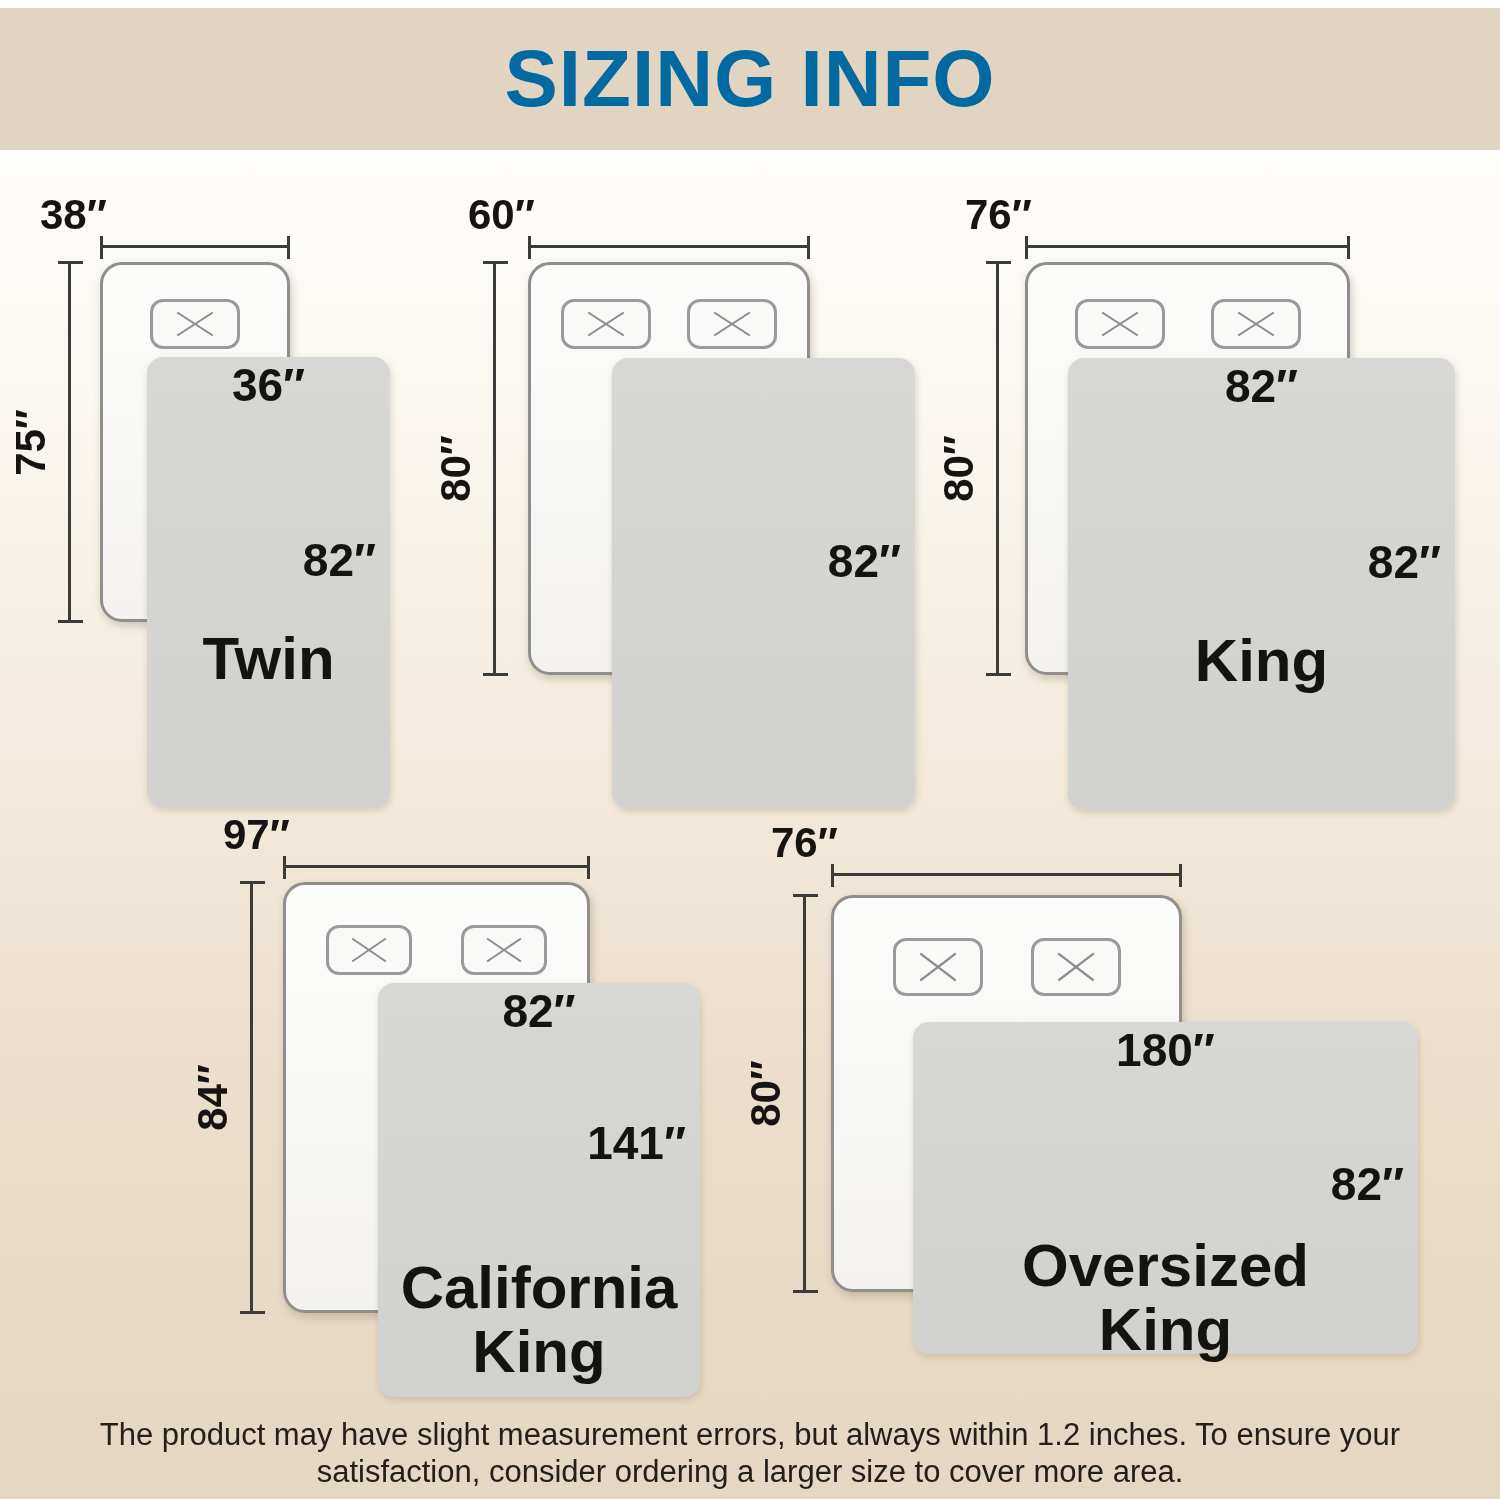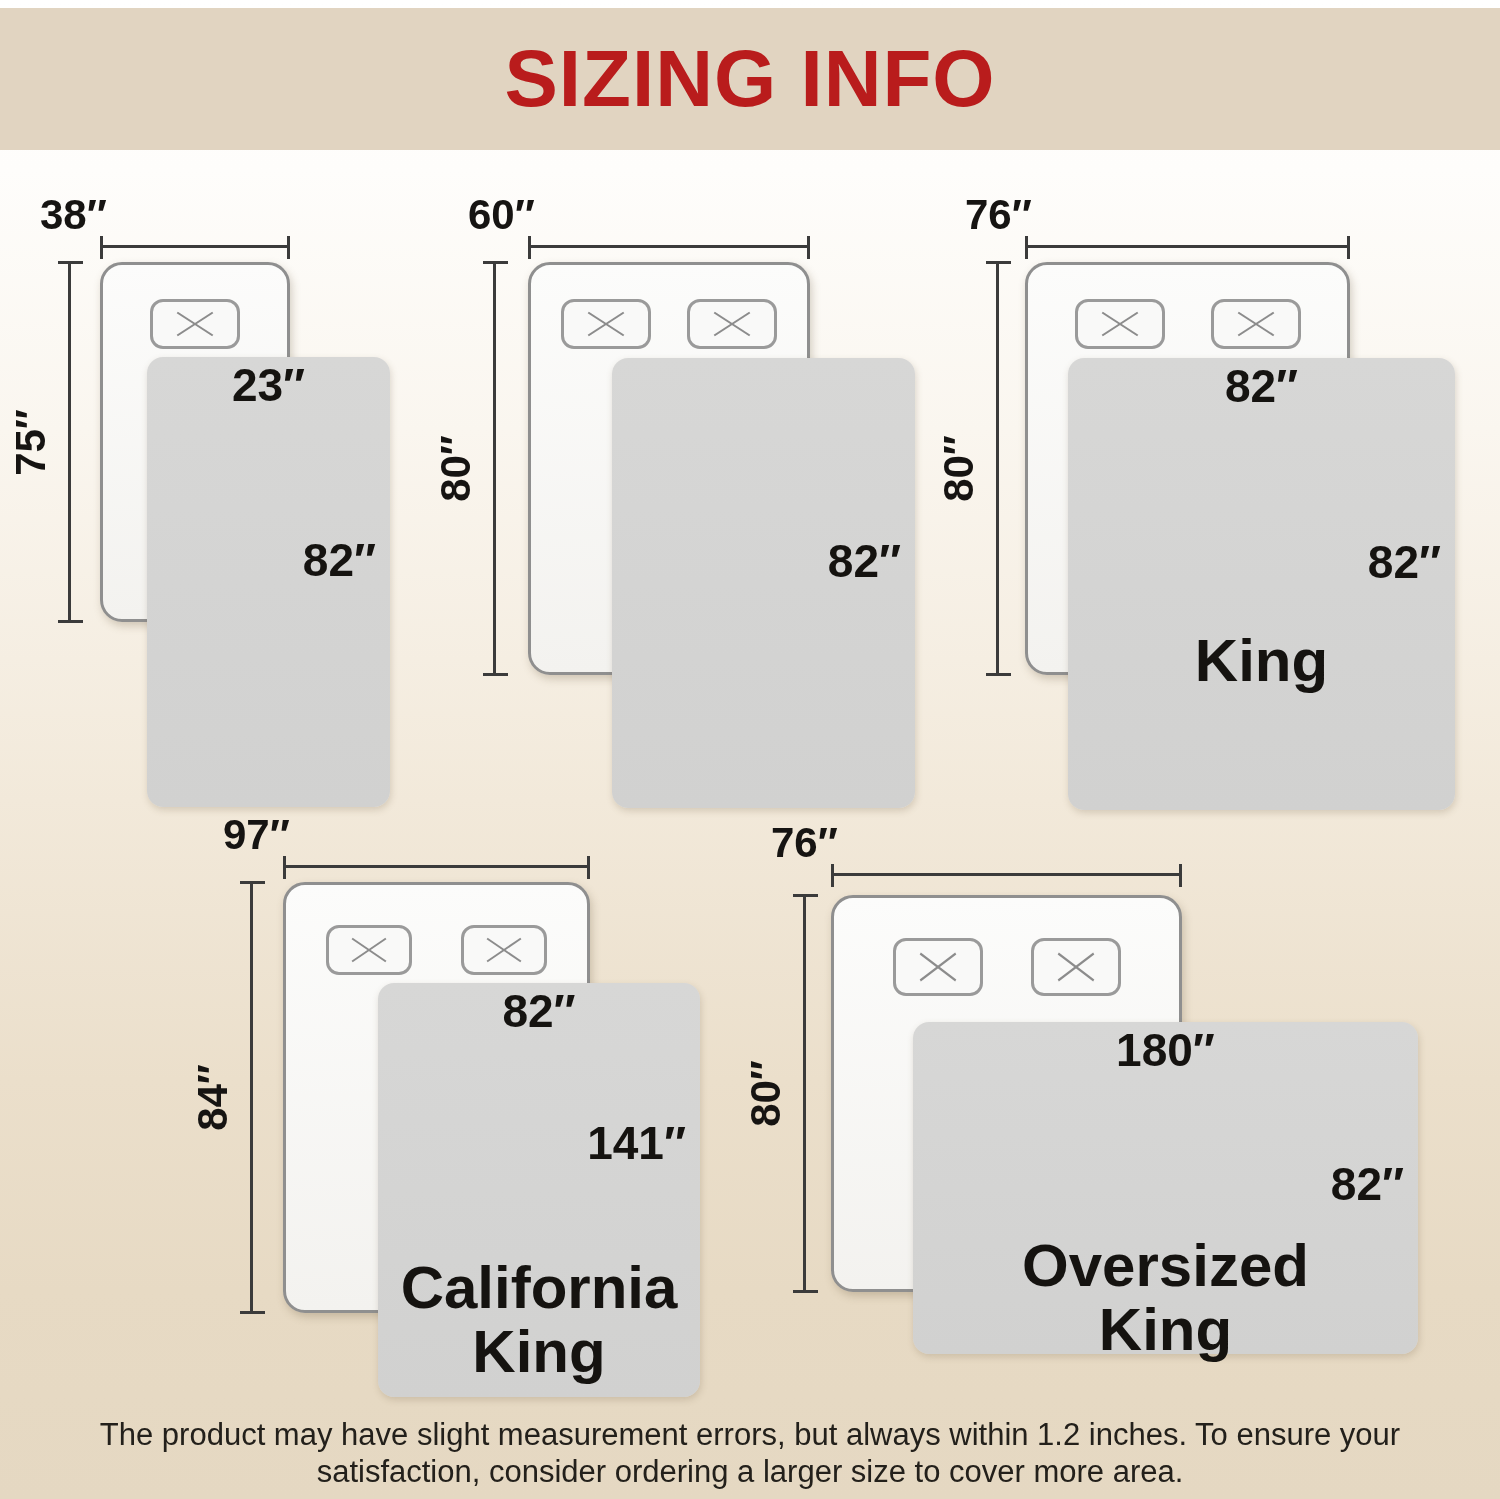--- a/index.html
+++ b/index.html
@@ -8,21 +8,21 @@
     position:relative; width:1500px; height:1499px; overflow:hidden;
     background:linear-gradient(180deg,#ffffff 0px,#fefdfb 170px,#faf6ef 430px,
                #f2e9da 800px,#ebdfcb 1080px,#e7dac4 1290px,#e5d8c2 1499px);
   }
   
   #header {
     position:absolute; top:8px; left:0; right:0; height:142px;
     background:#e1d4c1; display:flex; align-items:center; justify-content:center;
   }
   #header h1 {
-    margin:0; font-size:80px; font-weight:700; color:#b91c1c; letter-spacing:1px;
+    margin:0; font-size:80px; font-weight:700; color:#0369a1; letter-spacing:1px;
   }
   
   .dim-h { position:absolute; height:0; border-top:3px solid #3b3b3b; }
   .dim-h::before,.dim-h::after {
     content:""; position:absolute; top:-12px; width:3px; height:23px; background:#3b3b3b;
   }
   .dim-h::before { left:0; } .dim-h::after { right:0; }
   .dim-h .hlabel {
     position:absolute; left:-60px; right:-60px; bottom:12px; 
     font-size:42px; font-weight:700; color:#161412; line-height:1;
@@ -103,22 +103,23 @@
       <div class="pillows">
         <div class="pillow">
             <svg viewBox="0 0 90 50" preserveAspectRatio="none">
               <line x1="26" y1="12" x2="64" y2="38"></line>
               <line x1="64" y1="12" x2="26" y2="38"></line>
             </svg>
           </div>
       </div>
     </div>
     <div class="blanket" style="left:147px;top:357px;width:243px;height:450px">
-      <span class="bl-w">23″</span>
+      <span class="bl-w">36″</span>
       <span class="bl-l" style="top:40%">82″</span>
+      <span class="bl-name" style="top:60%">Twin</span>
     </div>
   </div>
 
   <div>
     <div class="dim-h" style="left:528px;top:245px;width:282px">
       <span class="hlabel">60″</span>
     </div>
     <div class="dim-v" style="left:493px;top:262px;height:413px">
       <span class="vwrap">
           <span class="vlabel">80″</span>

